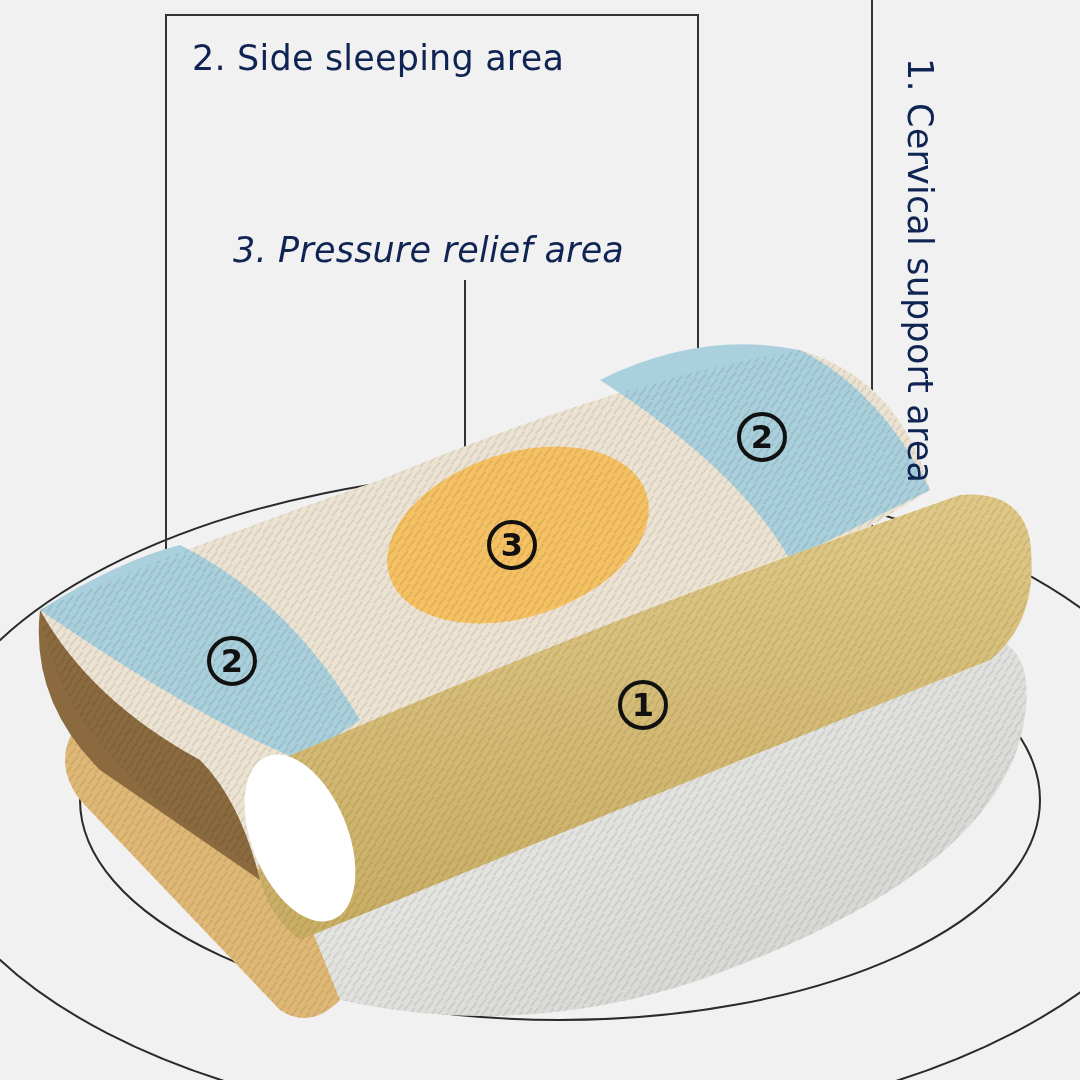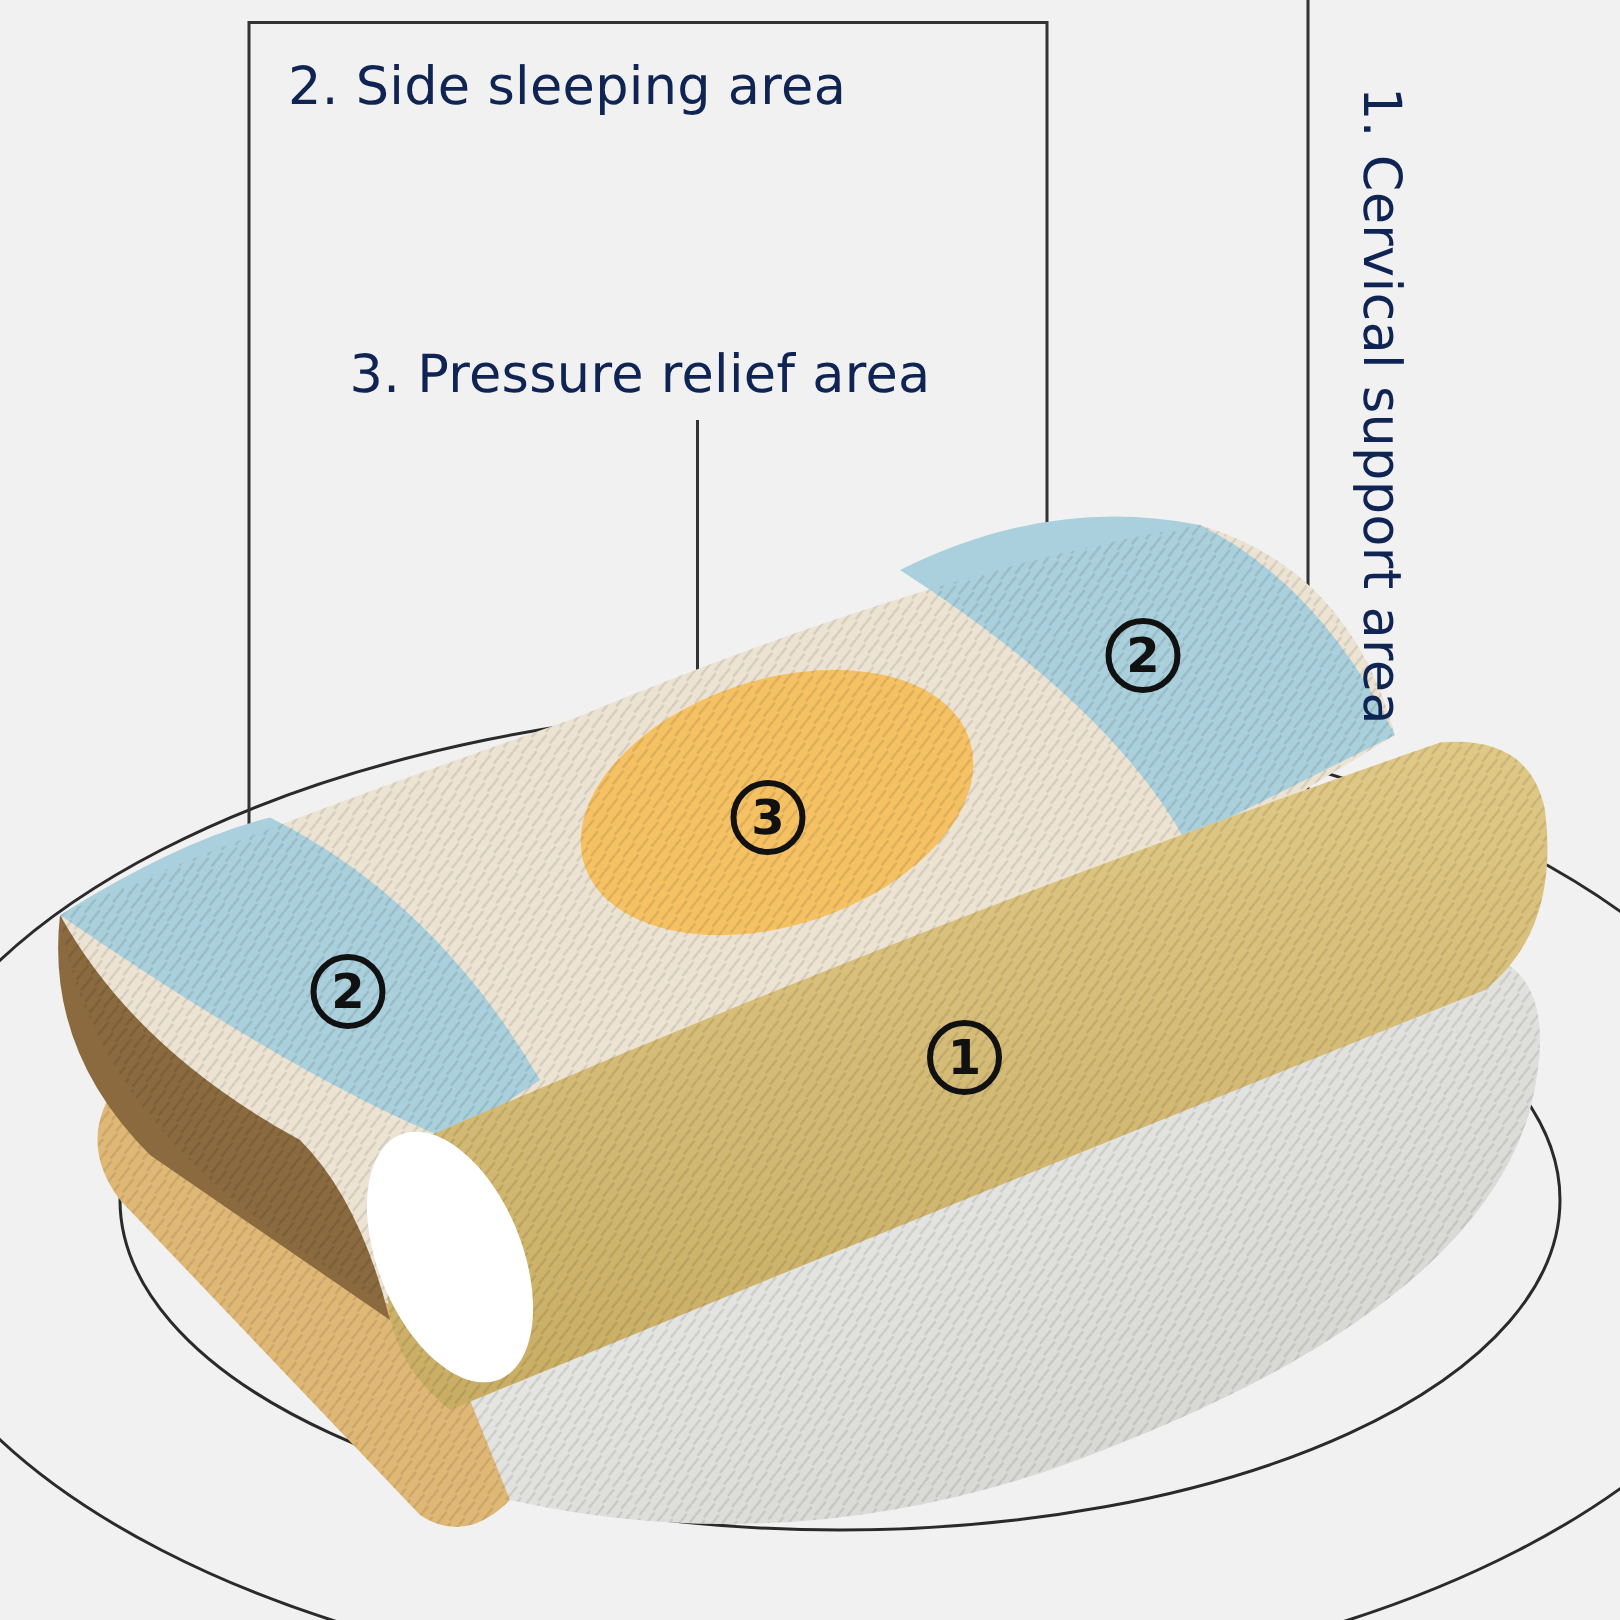--- a/index.html
+++ b/index.html
@@ -8,21 +8,21 @@
     background: #f1f1f1;
     font-family: "Liberation Sans", "DejaVu Sans", sans-serif;
   }
   .stage { position: absolute; inset: 0; }
   svg.art { position: absolute; left: 0; top: 0; width: 1080px; height: 1080px; }
   .label {
     position: absolute; color: #0f2452; font-size: 35px; white-space: nowrap;
     font-family: "DejaVu Sans", "Liberation Sans", sans-serif; letter-spacing: 0.2px;
   }
   .label-side { left: 192px; top: 38px; }
-  .label-pressure { left: 233px; top: 230px; }
+  .label-pressure { left: 233px; top: 230px; font-style: italic; }
   .label-cervical {
     left: 880px; top: 58px; transform-origin: 0 0;
     transform: translate(60px, 0) rotate(90deg);
   }
   .marker {
     position: absolute; width: 50px; height: 50px; border: 4px solid #111;
     border-radius: 50%; box-sizing: border-box; display: flex;
     align-items: center; justify-content: center; color: #111;
     font-size: 32px; font-weight: bold; font-family: "DejaVu Sans", sans-serif;
   }

